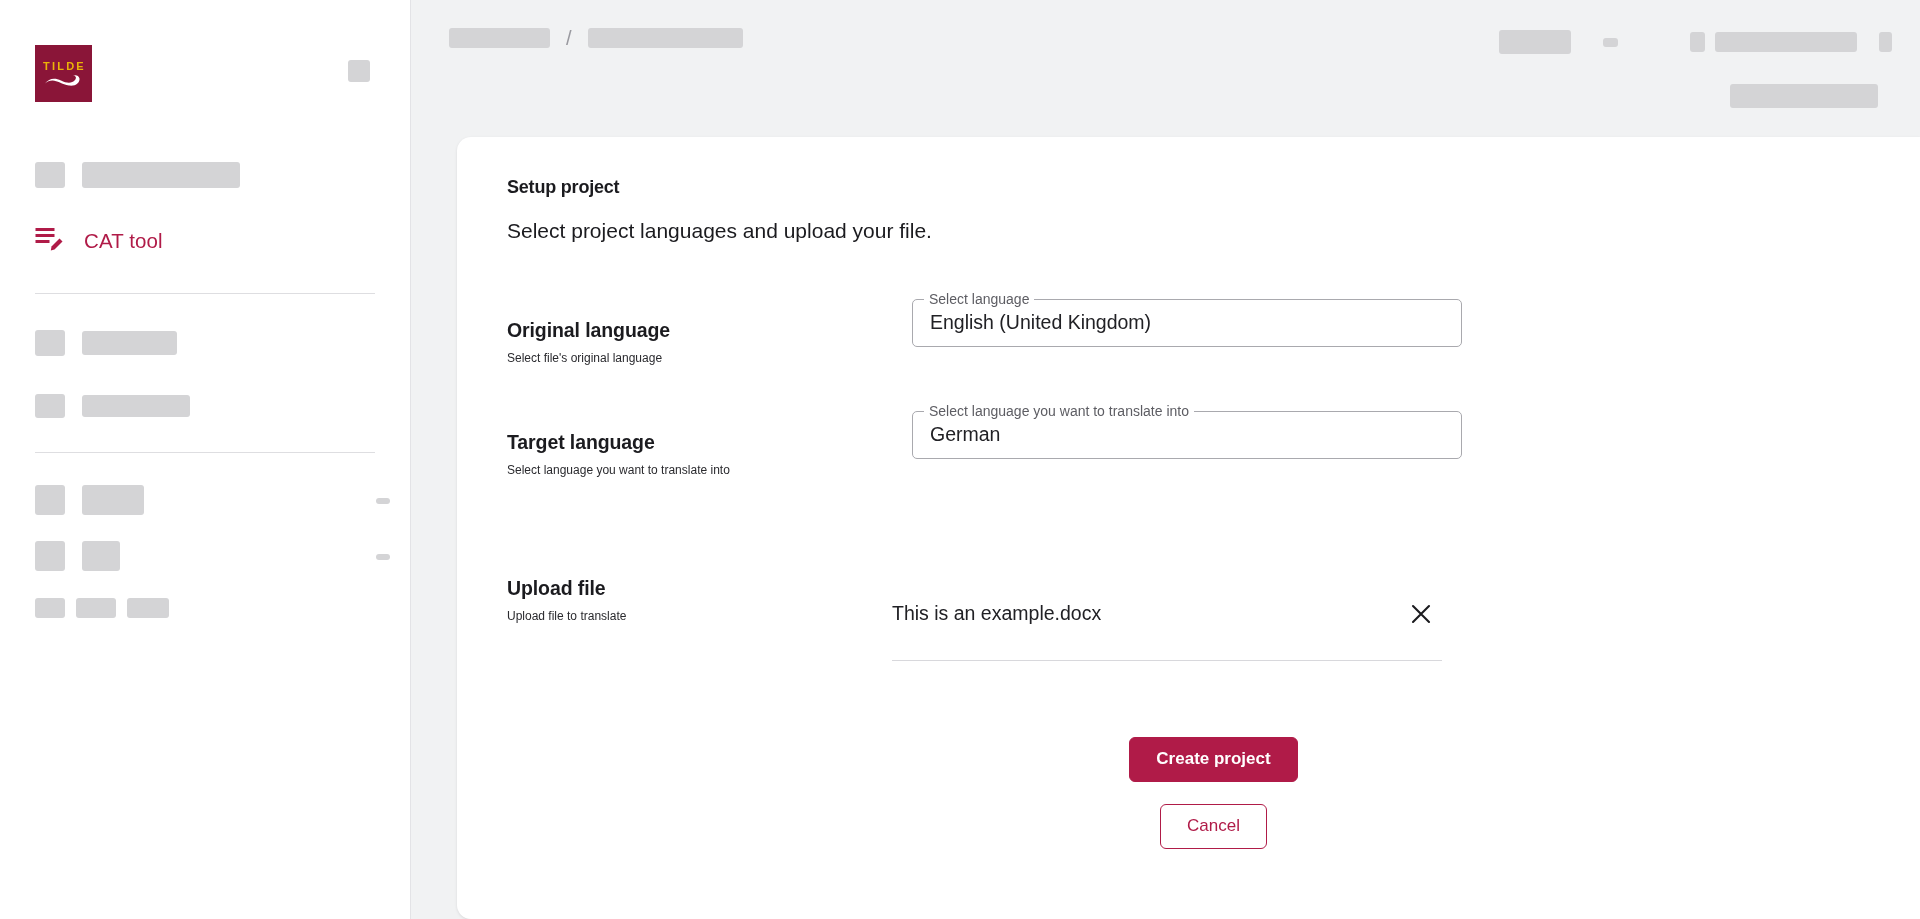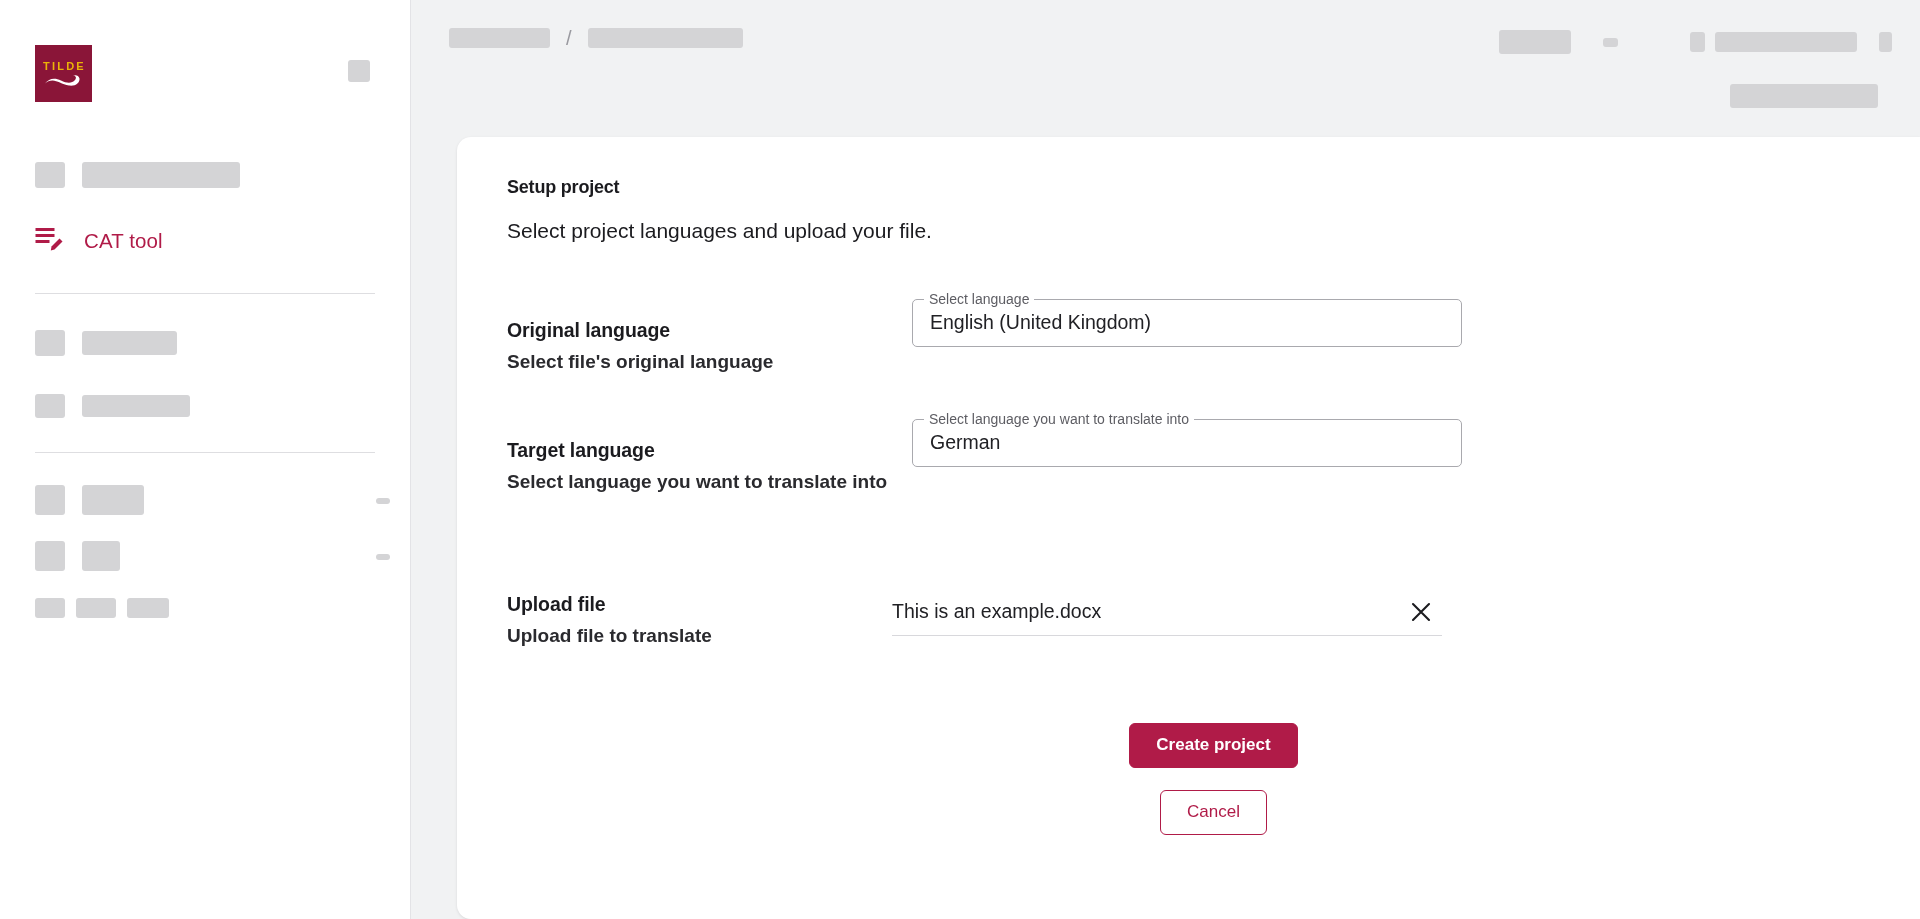--- a/index.html
+++ b/index.html
@@ -170,24 +170,23 @@
     flex: 0 0 385px;
     padding-top: 20px;
   }
   .f-title {
     font-size: 19.5px;
     font-weight: 700;
     color: #1b1b1f;
     letter-spacing: -.1px;
   }
   .f-desc {
-    font-size: 19px;
+    font-size: 12px;
     color: #2a2a2e;
     margin-top: 9px;
-    font-weight: bold;
   }
   .field-right { position: relative; padding-left: 20px; }
 
   .outlined {
     position: relative;
     width: 550px;
     height: 48px;
   }
   .outlined .box {
     position: absolute;
@@ -224,22 +223,23 @@
   }
   .file-field {
     width: 550px;
     position: relative;
     padding-top: 6px;
   }
   .file-inner {
     display: flex;
     align-items: center;
     justify-content: space-between;
-    padding-bottom: 10px;
+    padding-bottom: 33px;
     border-bottom: 1px solid #d8d8dc;
+    margin-top: 18px;
   }
   .file-name {
     font-size: 19.5px;
     color: #212125;
   }
   .close-btn {
     width: 26px; height: 26px;
     display: flex; align-items: center; justify-content: center;
     cursor: pointer;
     margin-right: 8px;

